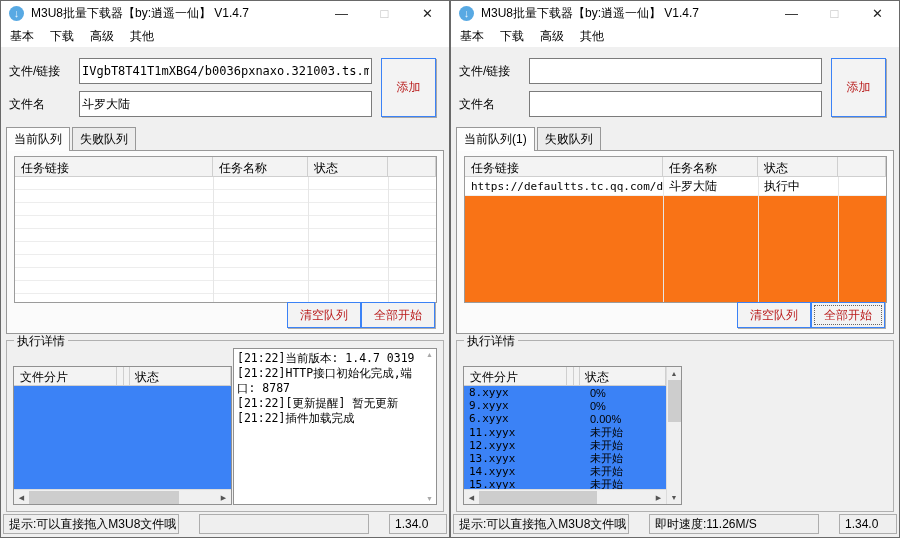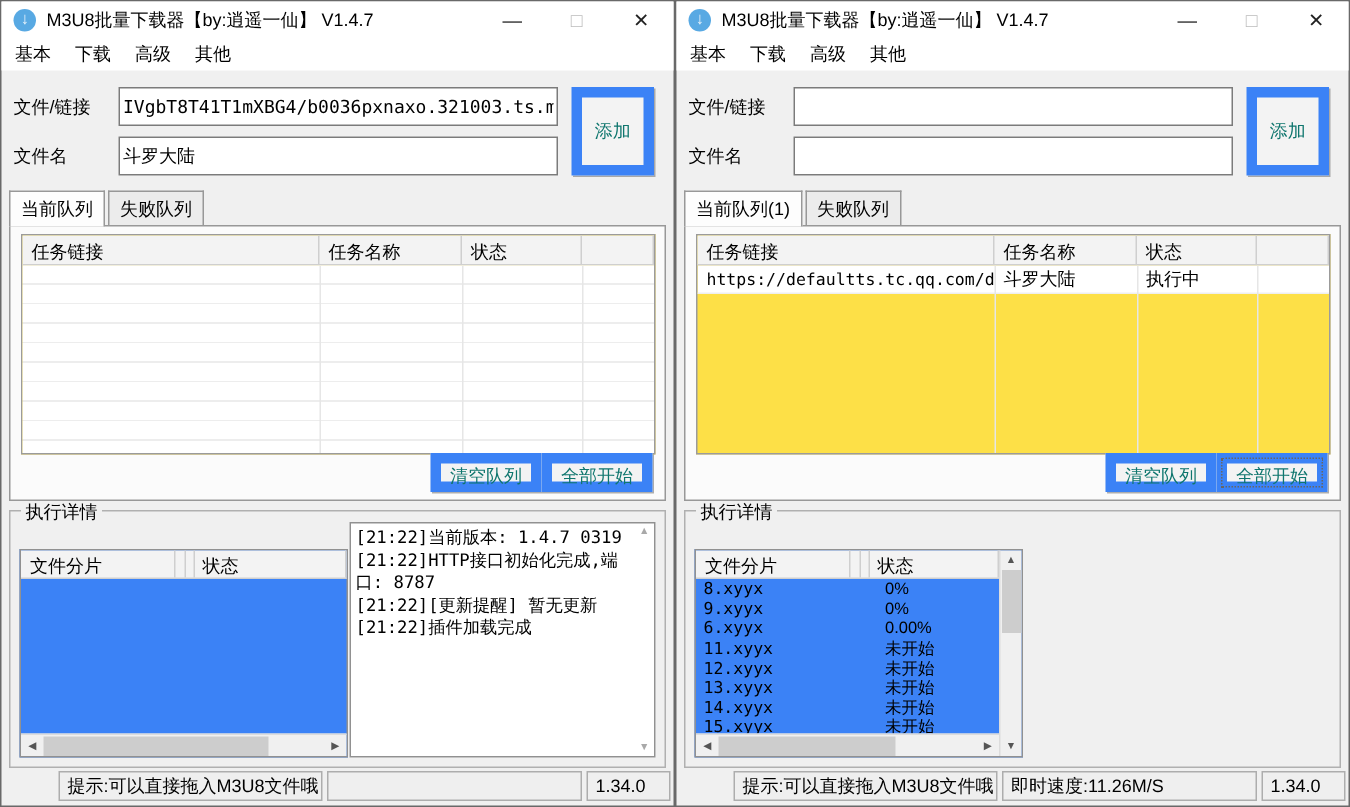--- a/index.html
+++ b/index.html
@@ -26,29 +26,29 @@
   .win-btn { width: 43px; display: flex; align-items: center; justify-content: center; font-size: 13px; color: #222; }
   .win-btn.maximize { color: #bcbcbc; }
   
   .menubar { height: 21px; background: #fff; display: flex; align-items: center; padding-left: 7px; }
   .menu-item { padding: 2px 9px 3px 2px; margin-right: 5px; text-align: center; }
   
   .form-area { position: relative; height: 81px; padding: 11px 0 0 8px; flex: 0 0 auto; }
   .form-row { display: flex; align-items: center; height: 26px; margin-bottom: 7px; }
   .form-label { width: 70px; }
   .form-input { width: 293px; height: 26px; border: 1px solid #7b7b7b; background: #fff; font-family: "DejaVu Sans Mono", monospace; font-size: 12px; padding: 0 2px; outline: none; border-radius: 0; }
-  .btn { background: #f3f3f3; border: 7px solid #3b82f6; box-shadow: 1px 1px 0 rgba(110,110,110,.55); font-family: Liberation Mono, monospace; font-size: 12px; color: #0f766e; }
+  .btn { background: #f3f3f3; border: 1px solid #3b82f6; box-shadow: 1px 1px 0 rgba(110,110,110,.55); font-family: Liberation Mono, monospace; font-size: 12px; color: #b91c1c; }
   .add-btn { position: absolute; top: 11px; right: 13px; width: 55px; height: 59px; }
   
   .tabstrip { display: flex; align-items: flex-end; padding-left: 5px; height: 22px; flex: 0 0 auto; }
   .tab { border: 1px solid #989898; border-bottom: none; background: #ececec; padding: 3px 7px 2px; margin-right: 2px; position: relative; z-index: 0; }
   .tab.active { background: #fdfdfd; z-index: 3; margin-bottom: -1px; padding-bottom: 3px; }
   .tab-pane { margin: 0 5px; border: 1px solid #989898; background: #fbfbfb; height: 184px; position: relative; z-index: 1; flex: 0 0 auto; }
   
-  .queue-table { position: absolute; left: 7px; right: 6px; top: 5px; height: 147px; border: 1px solid #9b9b9b; background: #fde047; display: flex; flex-direction: column; }
+  .queue-table { position: absolute; left: 7px; right: 6px; top: 5px; height: 147px; border: 1px solid #9b9b9b; background: #f97316; display: flex; flex-direction: column; }
   .q-header { display: grid; grid-template-columns: 198px 95px 80px 1fr; height: 20px; background: #f3f3f3; border-bottom: 1px solid #cfcfcf; flex: 0 0 auto; }
   .q-hcell { border-right: 1px solid #cfcfcf; padding: 3px 0 0 6px; overflow: hidden; white-space: nowrap; }
   .q-body { flex: 1; position: relative; overflow: hidden; }
   .q-body.striped { background: repeating-linear-gradient(to bottom, #fff 0 12px, #ededed 12px 13px); }
   .q-col-line { position: absolute; top: 0; bottom: 0; width: 0; border-left: 1px solid #e6e6e6; }
   .q-row { display: grid; grid-template-columns: 198px 95px 80px 1fr; height: 19px; align-items: center; border-bottom: 1px solid #efefef; background: #fff; }
   .q-cell-link { font-family: "DejaVu Sans Mono", monospace; font-size: 11px; padding-left: 6px; white-space: nowrap; overflow: hidden; }
   .q-cell { padding-left: 6px; white-space: nowrap; overflow: hidden; }
   .queue-buttons { position: absolute; right: 8px; bottom: 5px; display: flex; gap: 0; }
   .q-btn { width: 74px; height: 26px; }
@@ -70,21 +70,21 @@
   .h-thumb { height: 13px; background: #cdcdcd; flex: 0 0 auto; }
   .h-rest { flex: 1; }
   .vscroll { width: 15px; background: #f0f0f0; border-left: 1px solid #dcdcdc; display: flex; flex-direction: column; align-items: center; flex: 0 0 auto; }
   .v-thumb { width: 13px; height: 42px; background: #cdcdcd; flex: 0 0 auto; }
   .v-rest { flex: 1; }
   
   .log-box { position: absolute; left: 226px; right: 6px; top: 7px; bottom: 6px; border: 1px solid #919191; background: #fff; display: flex; }
   .log-text { flex: 1; padding: 2px 0 2px 3px; font-family: "DejaVu Sans Mono", monospace; font-size: 11.5px; line-height: 15px; white-space: pre-wrap; word-break: break-all; overflow: hidden; }
   .log-scroll { width: 13px; display: flex; flex-direction: column; justify-content: space-between; align-items: center; padding: 2px 0; color: #a9a9a9; font-size: 7px; }
   
-  .statusbar { margin-top: auto; height: 25px; display: flex; gap: 3px; padding: 2px 2px 3px; flex: 0 0 auto; margin-left: 36px; }
+  .statusbar { margin-top: auto; height: 25px; display: flex; gap: 20px; padding: 2px 2px 3px; flex: 0 0 auto; }
   .status-cell { border: 1px solid #adadad; background: #efefef; display: flex; align-items: center; padding: 0 5px; white-space: nowrap; overflow: hidden; }
   .status-tip { width: 176px; }
   .status-speed { width: 170px; }
   .status-version { flex: 1; }
 </style>
 </head>
 <body>
 
 <div class="window">
   <div class="titlebar">

